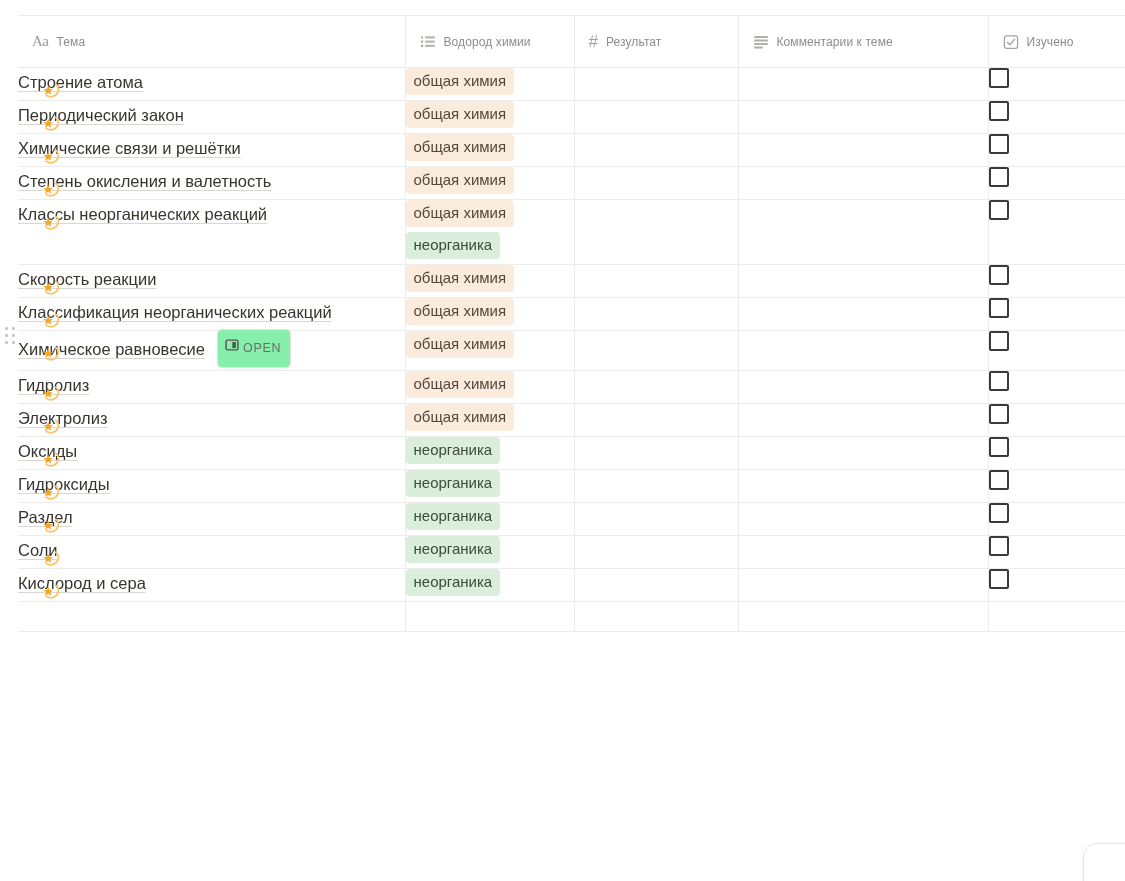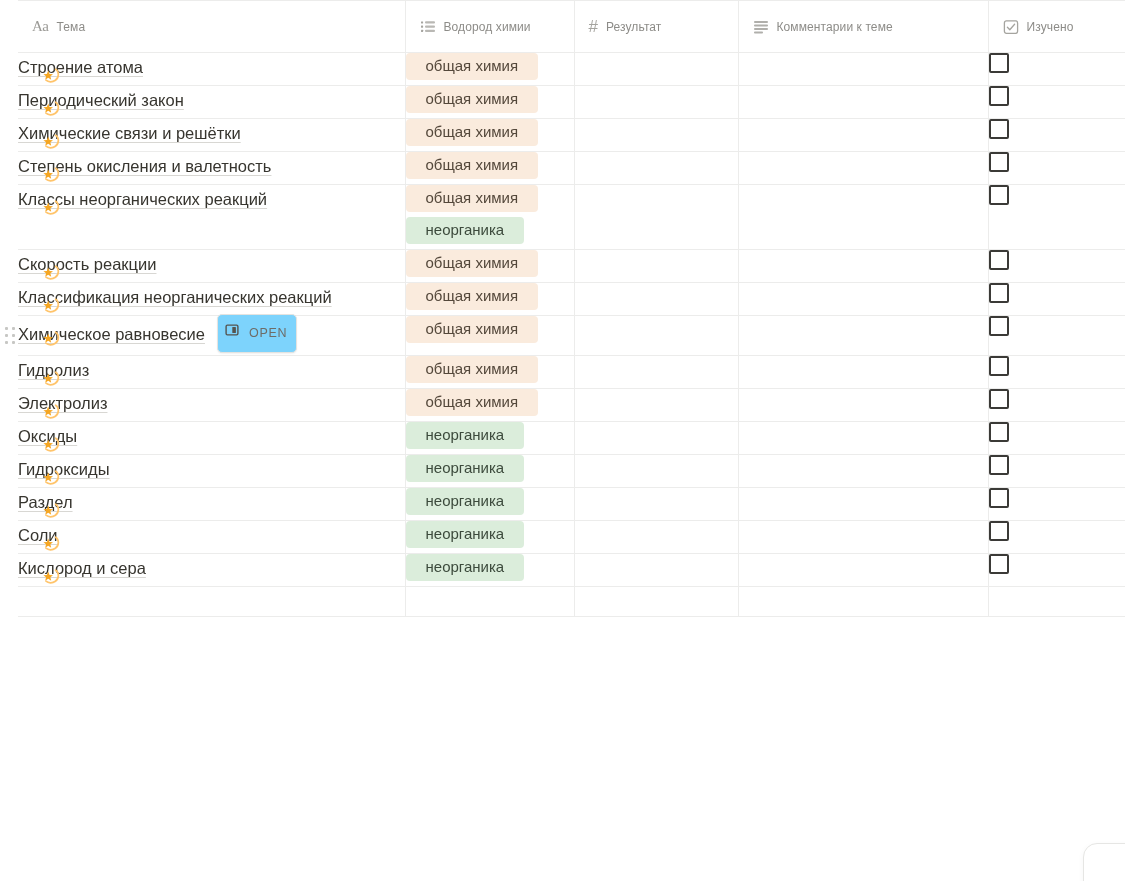--- a/index.html
+++ b/index.html
@@ -43,21 +43,21 @@
     width: 3px;
     height: 3px;
     background: #c7c7c4;
     border-radius: 1px;
   }
 
   
   .table-wrap {
     position: absolute;
     left: 18px;
-    top: 0;
+    top: 15px;
     width: 1107px;
   }
   table.db {
     border-collapse: collapse;
     table-layout: fixed;
     width: 1107px;
   }
   table.db td, table.db th {
     border-right: 1px solid #ececeb;
     border-bottom: 1px solid #ececeb;
@@ -146,41 +146,41 @@
     text-decoration: underline;
     text-decoration-color: #d8d7d3;
     text-underline-offset: 3px;
     text-decoration-thickness: 1px;
     cursor: pointer;
   }
 
   .open-btn {
     display: inline-flex;
     align-items: center;
-    gap: 10px;
+    gap: 4px;
     margin-left: 12px;
     padding: 4px 9px 4px 7px;
     border: 1px solid #e4e3e0;
     border-radius: 5px;
-    background: #7dd3fc;
+    background: #86efac;
     box-shadow: 0 1px 2px rgba(15,15,15,0.06);
     font-size: 12.5px;
     letter-spacing: .7px;
     color: #6d6c68;
     vertical-align: middle;
     position: relative;
     top: -2px;
     cursor: pointer;
   }
   .open-btn .panel-ic { flex: none; }
 
   .cell-section { padding: 13px 0 10px 13px; }
   .tag {
     display: inline-block;
-    padding: 2px 20px 3px;
+    padding: 2px 8px 3px;
     border-radius: 4px;
     font-size: 15px;
     line-height: 22px;
     white-space: nowrap;
     margin-bottom: 5px;
   }
   .tag.obshaya { background: #faebdd; color: #54483b; }
   .tag.neorganika { background: #dbeddb; color: #3c4a3c; }
 
   .cell-blank { }

